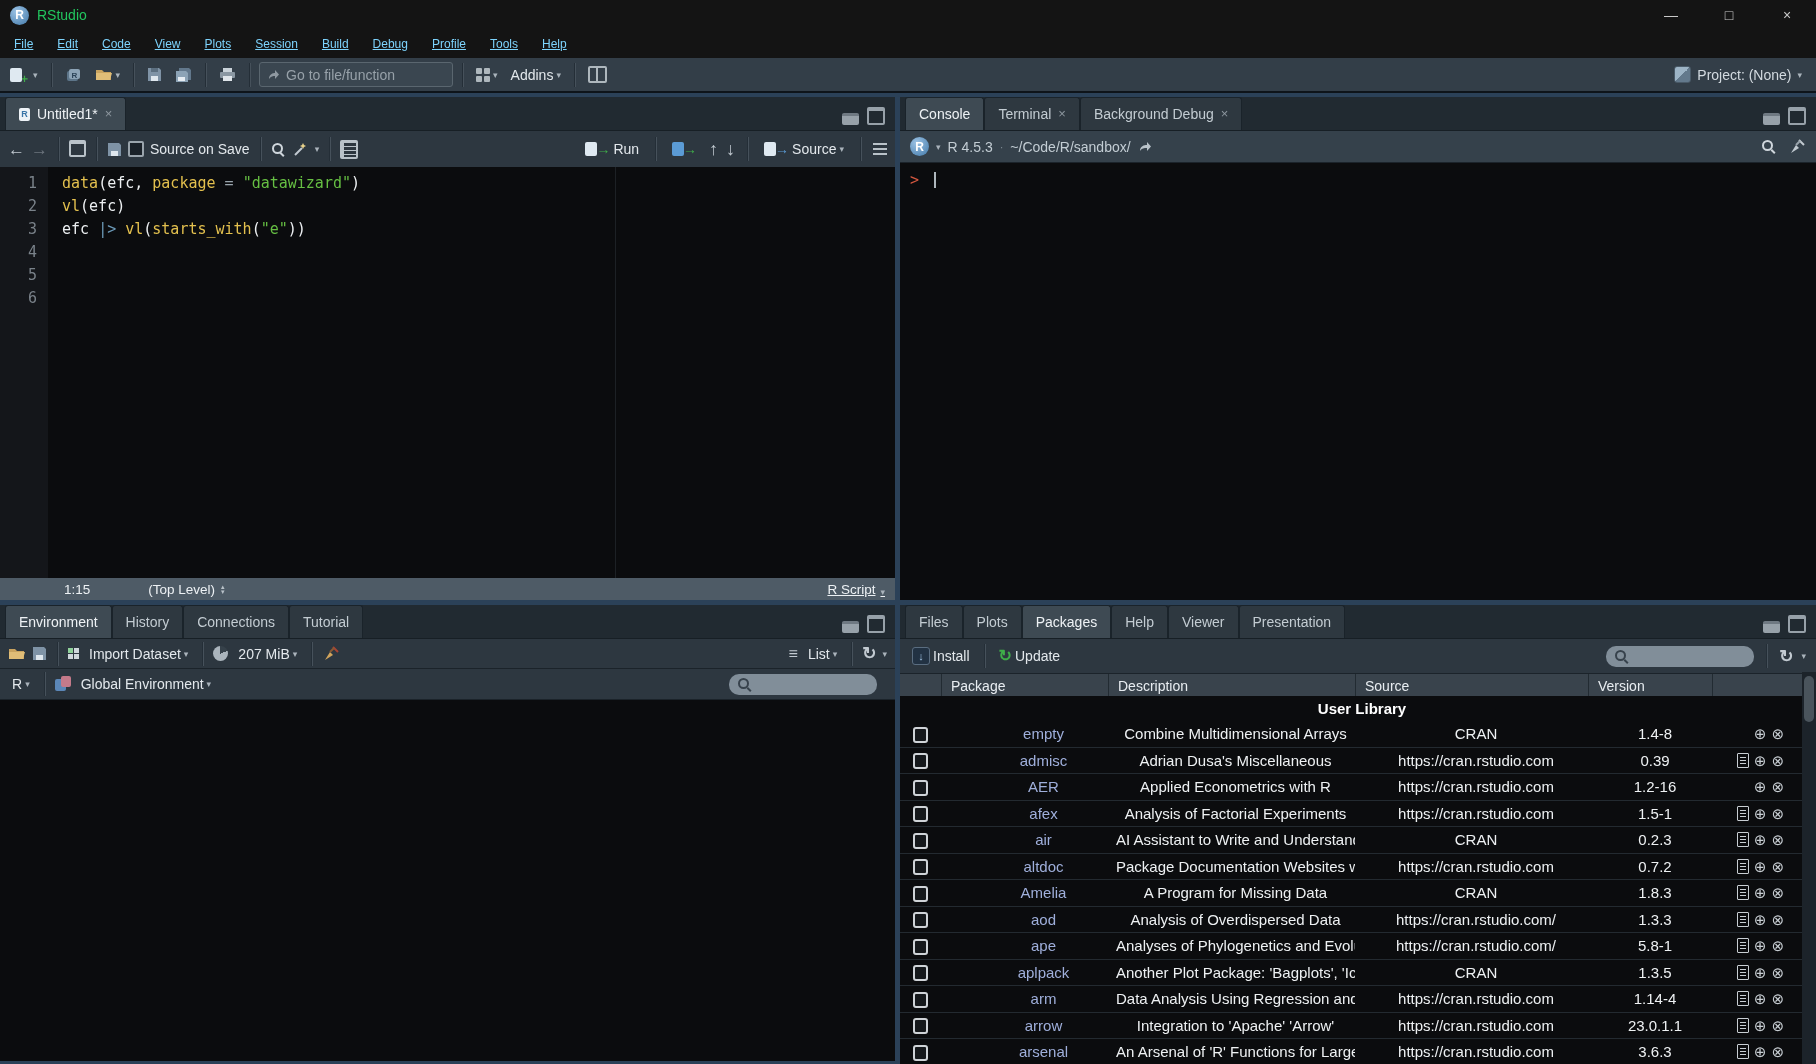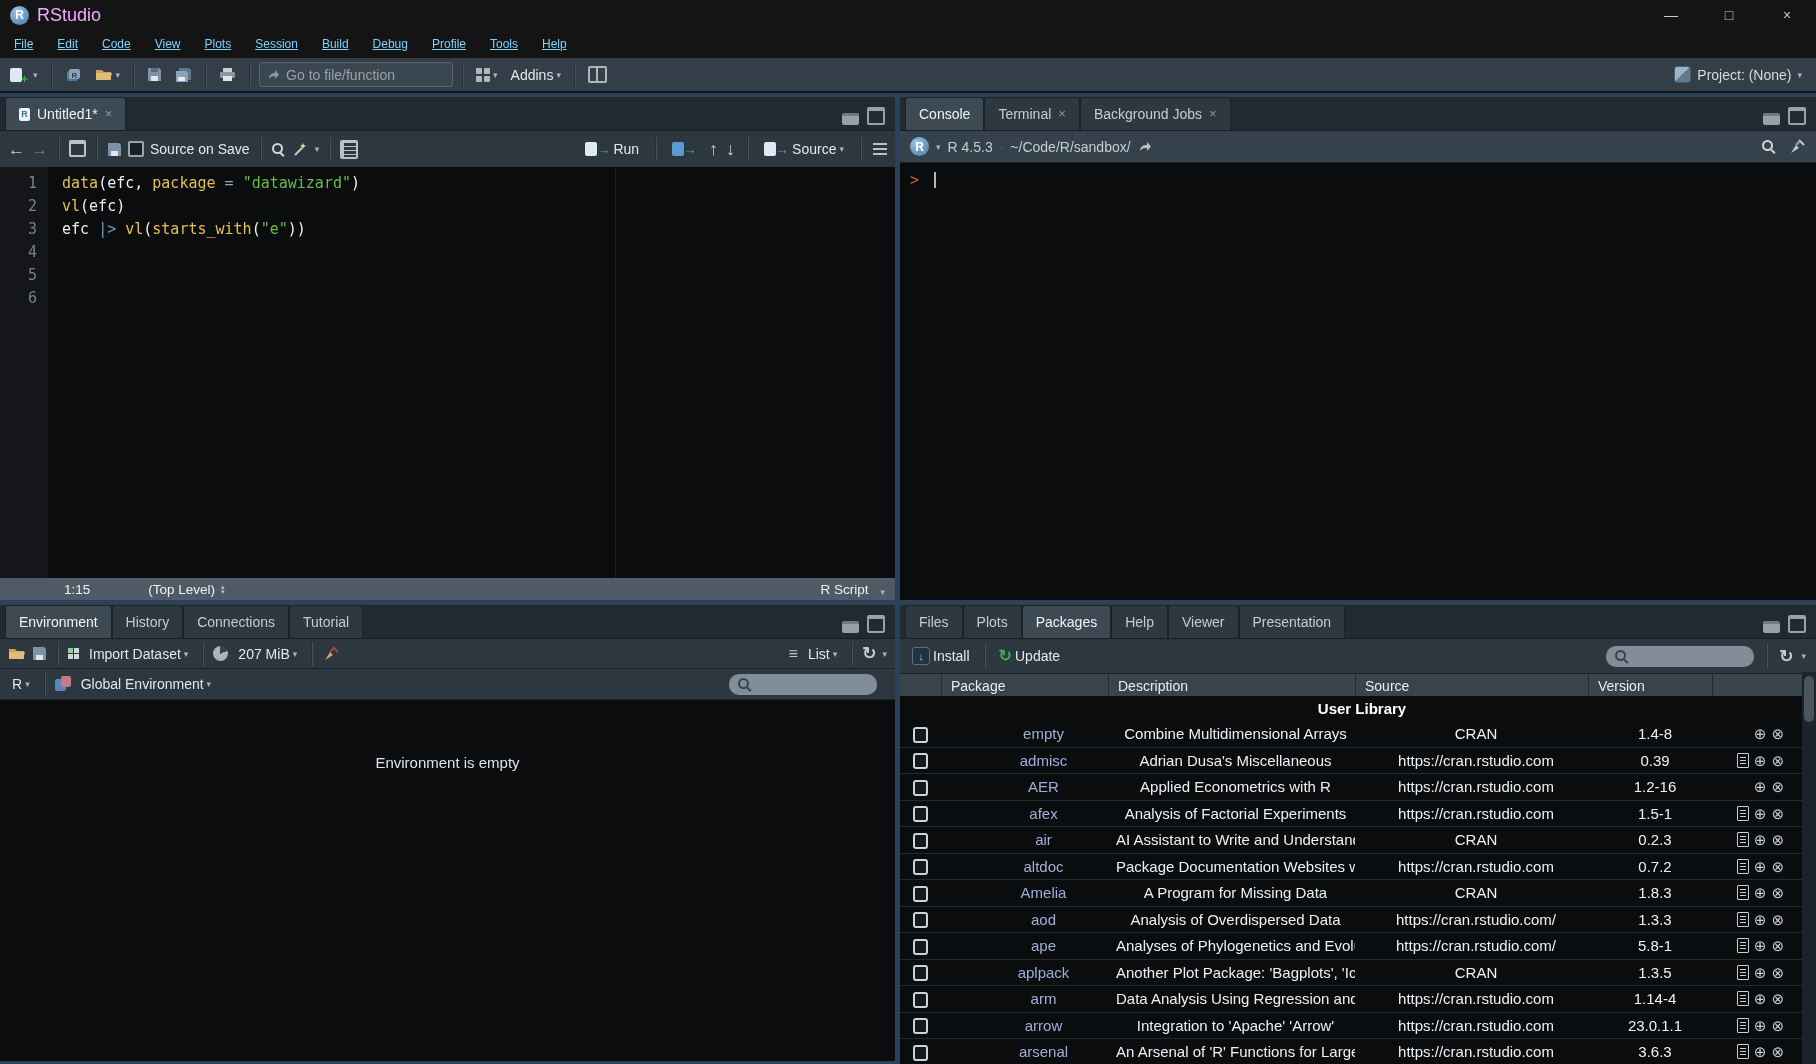--- a/index.html
+++ b/index.html
@@ -1,20 +1,20 @@
 <!DOCTYPE html>
 <html><head>
 <meta charset="utf-8">
 <style>
   html,body{margin:0;padding:0;background:#000;}
   .app{position:relative;width:1816px;height:1064px;background:#2b4158;font-family:"Liberation Sans",sans-serif;color:#dfe5e9;overflow:hidden;font-size:14px;}
   
   .titlebar{position:absolute;left:0;top:0;width:1816px;height:30px;background:#141414;display:flex;align-items:center;}
   .rball{width:19px;height:19px;border-radius:50%;background:radial-gradient(circle at 35% 30%,#9cc3e5,#4178a8);color:#fff;font-size:12px;font-weight:bold;display:flex;align-items:center;justify-content:center;margin:0 8px 0 10px;}
-  .title-text{color:#f0abfc;font-size:18px;}
+  .title-text{color:#22c55e;font-size:14px;}
   .win-controls{margin-left:auto;display:flex;}
   .win-btn{width:58px;height:30px;display:flex;align-items:center;justify-content:center;color:#c9c9c9;font-size:14px;}
   .menubar{position:absolute;left:0;top:30px;width:1816px;height:28px;background:#141414;display:flex;align-items:center;padding-left:2px;}
   .menu-item{padding:0 12px;color:#7dd3fc;font-size:12px;height:28px;line-height:28px;text-decoration:underline;}
   .toolbar{position:absolute;left:0;top:58px;width:1816px;height:35px;background:#333e48;border-bottom:2px solid #0e141a;display:flex;align-items:center;padding:0 6px;box-sizing:border-box;gap:5px;}
   .tsep{width:1px;height:24px;background:#242e37;margin:0 4px;box-shadow:1px 0 0 #46515b;}
   .tbtn{display:flex;align-items:center;gap:3px;padding:3px 4px;border-radius:3px;}
   .caret{font-size:9px;color:#aab3bb;}
   .goto-box{display:flex;align-items:center;gap:6px;background:#3a4650;border:1px solid #5a666f;border-radius:3px;height:23px;width:178px;padding:0 7px;color:#9aa5ad;}
   .goto-box .ph{font-size:14px;color:#97a1a9;}
@@ -271,38 +271,38 @@
           <div class="cl"><span></span></div>
         </div>
     </div>
     <div class="src-status">
       <span style="margin-left:64px;text-align:center;">1:15</span>
       <span style="margin-left:58px;">(Top Level)</span>
       <span class="spin">
           <span>▴</span>
           <span>▾</span>
         </span>
-      <span style="margin-left:auto;margin-right:10px;display:flex;align-items:flex-end;gap:12px;">
+      <span style="margin-left:auto;margin-right:10px;display:flex;align-items:flex-end;gap:5px;text-decoration:underline;">
         <span>R Script</span>
           <span class="caret">▾</span>
       </span>
     </div>
   </div>
 
   <div class="pane" id="console-pane">
     <div class="tabbar">
       <span class="tab active">
           <span>Console</span>
         </span>
       <span class="tab">
           <span>Terminal</span>
           <span class="x">×</span>
         </span>
       <span class="tab">
-          <span>Background Jobs</span>
+          <span>Background Debug</span>
           <span class="x">×</span>
         </span>
       <div class="pc">
         <span class="pc-min"></span>
         <span class="pc-max"></span>
       </div>
     </div>
     <div class="verbar">
       <span class="rball" style="margin:0;">R</span>
       <span class="caret">▾</span>
@@ -400,21 +400,20 @@
           <span style="position:absolute;left:6px;top:0;width:10px;height:11px;background:#c47a8a;border-radius:2px;"></span>
         </span>
       <span class="tbtn">
         <span class="btn-label">Global Environment</span>
           <span class="caret">▾</span>
       </span>
       <span class="searchbox" style="margin-left:auto;margin-right:10px;">
         <span class="mag" style="color:#37424c;"></span>
       </span>
     </div>
-    <div class="env-empty">Environment is empty</div>
   </div>
 
   <div class="pane" id="files-pane">
     <div class="tabbar">
       <span class="tab">
           <span>Files</span>
         </span>
       <span class="tab">
           <span>Plots</span>
         </span>

